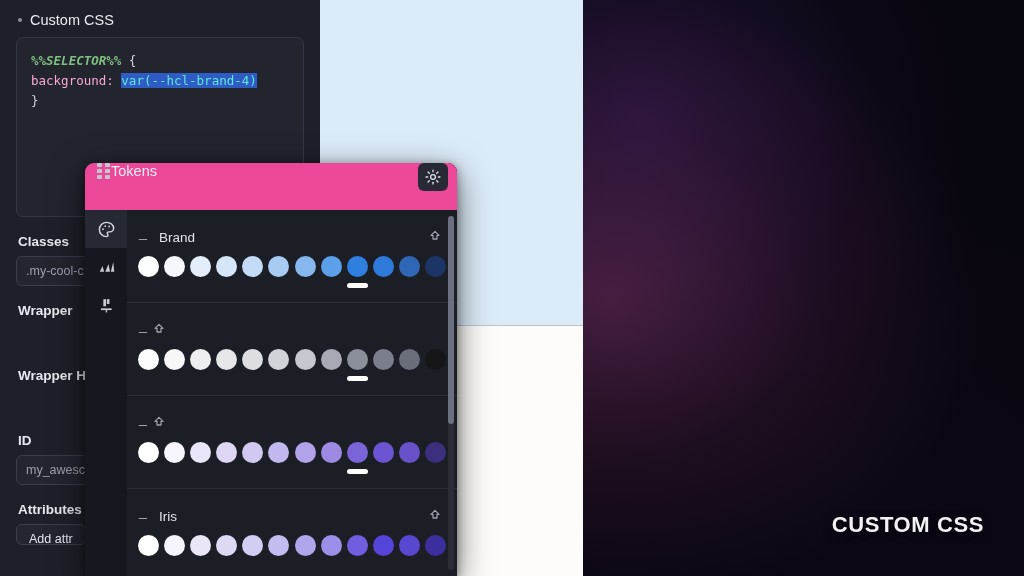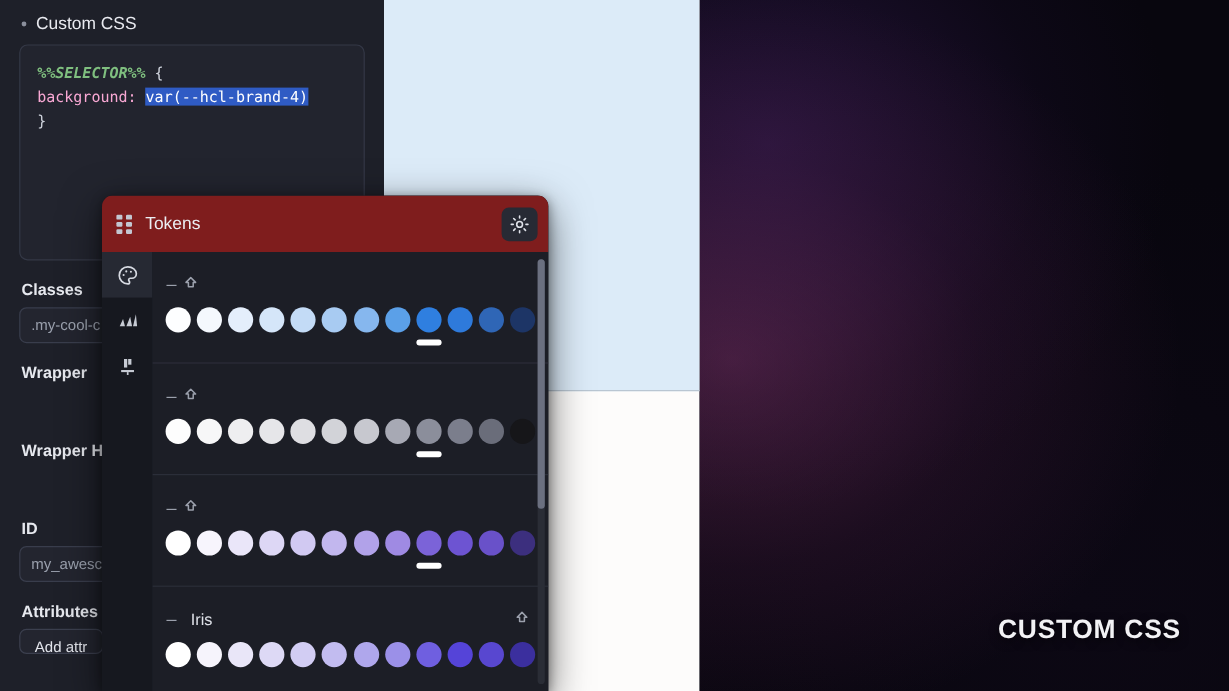--- a/index.html
+++ b/index.html
@@ -60,21 +60,21 @@
     padding: 13px 14px;
     font-family: "DejaVu Sans Mono", "Liberation Mono", monospace;
     font-size: 12.5px; line-height: 20px;
     overflow: hidden;
     white-space: pre-wrap;
     word-break: break-all;
   }
   .tok-sel { color: #7fbf7f; font-style: italic; font-weight: bold; }
   .tok-brace { color: #cfd3dc; }
   .tok-prop { color: #f9a8d4; }
-  .tok-val-sel { background: #2f5bc4; color: #ffffff; }
+  .tok-val-sel { background: #2f5bc4; color: #5eead4; }
 
   .field-label {
     font-size: 13.5px; color: #e6e8ee; font-weight: 700;
     margin: 17px 0 7px 2px;
   }
   .text-input {
     border: 1px solid #393d4c; border-radius: 6px;
     background: #23252f;
     height: 30px; line-height: 28px;
     padding: 0 9px;
@@ -97,24 +97,23 @@
     position: absolute; left: 85px; top: 163px;
     width: 372px; height: 413px;
     background: #1c1e26;
     border-radius: 9px 9px 0 0;
     box-shadow: 0 10px 34px rgba(0,0,0,0.55), 0 2px 10px rgba(0,0,0,0.4);
     overflow: hidden;
     color: #d9dce4;
   }
   .tokens-header {
     height: 47px;
-    background: #7f1d1d;
-    display: flex; align-items: center;
+    background: #ec4899;
+    display: flex; 
     padding: 0 9px 0 12px;
-    gap: 10px;
   }
   .grip-icon {
     width: 14px; height: 16px;
     display: grid; grid-template-columns: 1fr 1fr; grid-template-rows: 1fr 1fr 1fr;
     gap: 2px; flex: 0 0 auto;
   }
   .grip-icon i { display: block; width: 5px; height: 4px; background: #c3c7d1; border-radius: 1px; }
   .tokens-title { font-size: 14.5px; color: #eceef3; flex: 1 1 auto; }
   .sun-btn {
     width: 30px; height: 28px; border-radius: 6px;
@@ -271,20 +270,21 @@
             <rect x="11" y="17.8" width="1.8" height="3" fill="#c7cbd4"></rect>
           </svg>
         </div>
       </div>
 
       <div class="tokens-content">
         <div id="ramps">
             <div class="ramp-group">
               <div class="ramp-head">
                 <span class="minus-icon">–</span>
+                <span class="ramp-name">Brand</span>
                 <span class="export-icon"><svg width="16" height="16" viewBox="0 0 24 24" fill="none" stroke="#9ba0ac" stroke-width="1.9" stroke-linejoin="round">
                     <path d="M12 3.5 L18 9.5 L15 9.5 L15 15 L9 15 L9 9.5 L6 9.5 Z"></path>
                   </svg></span>
               </div>
               <div class="swatch-row">
                 <div class="swatch-cell">
                   <div class="swatch" style="background: rgb(253, 254, 255);"></div>
                   <div class="sel-bar"></div>
                 </div>
                 <div class="swatch-cell">

